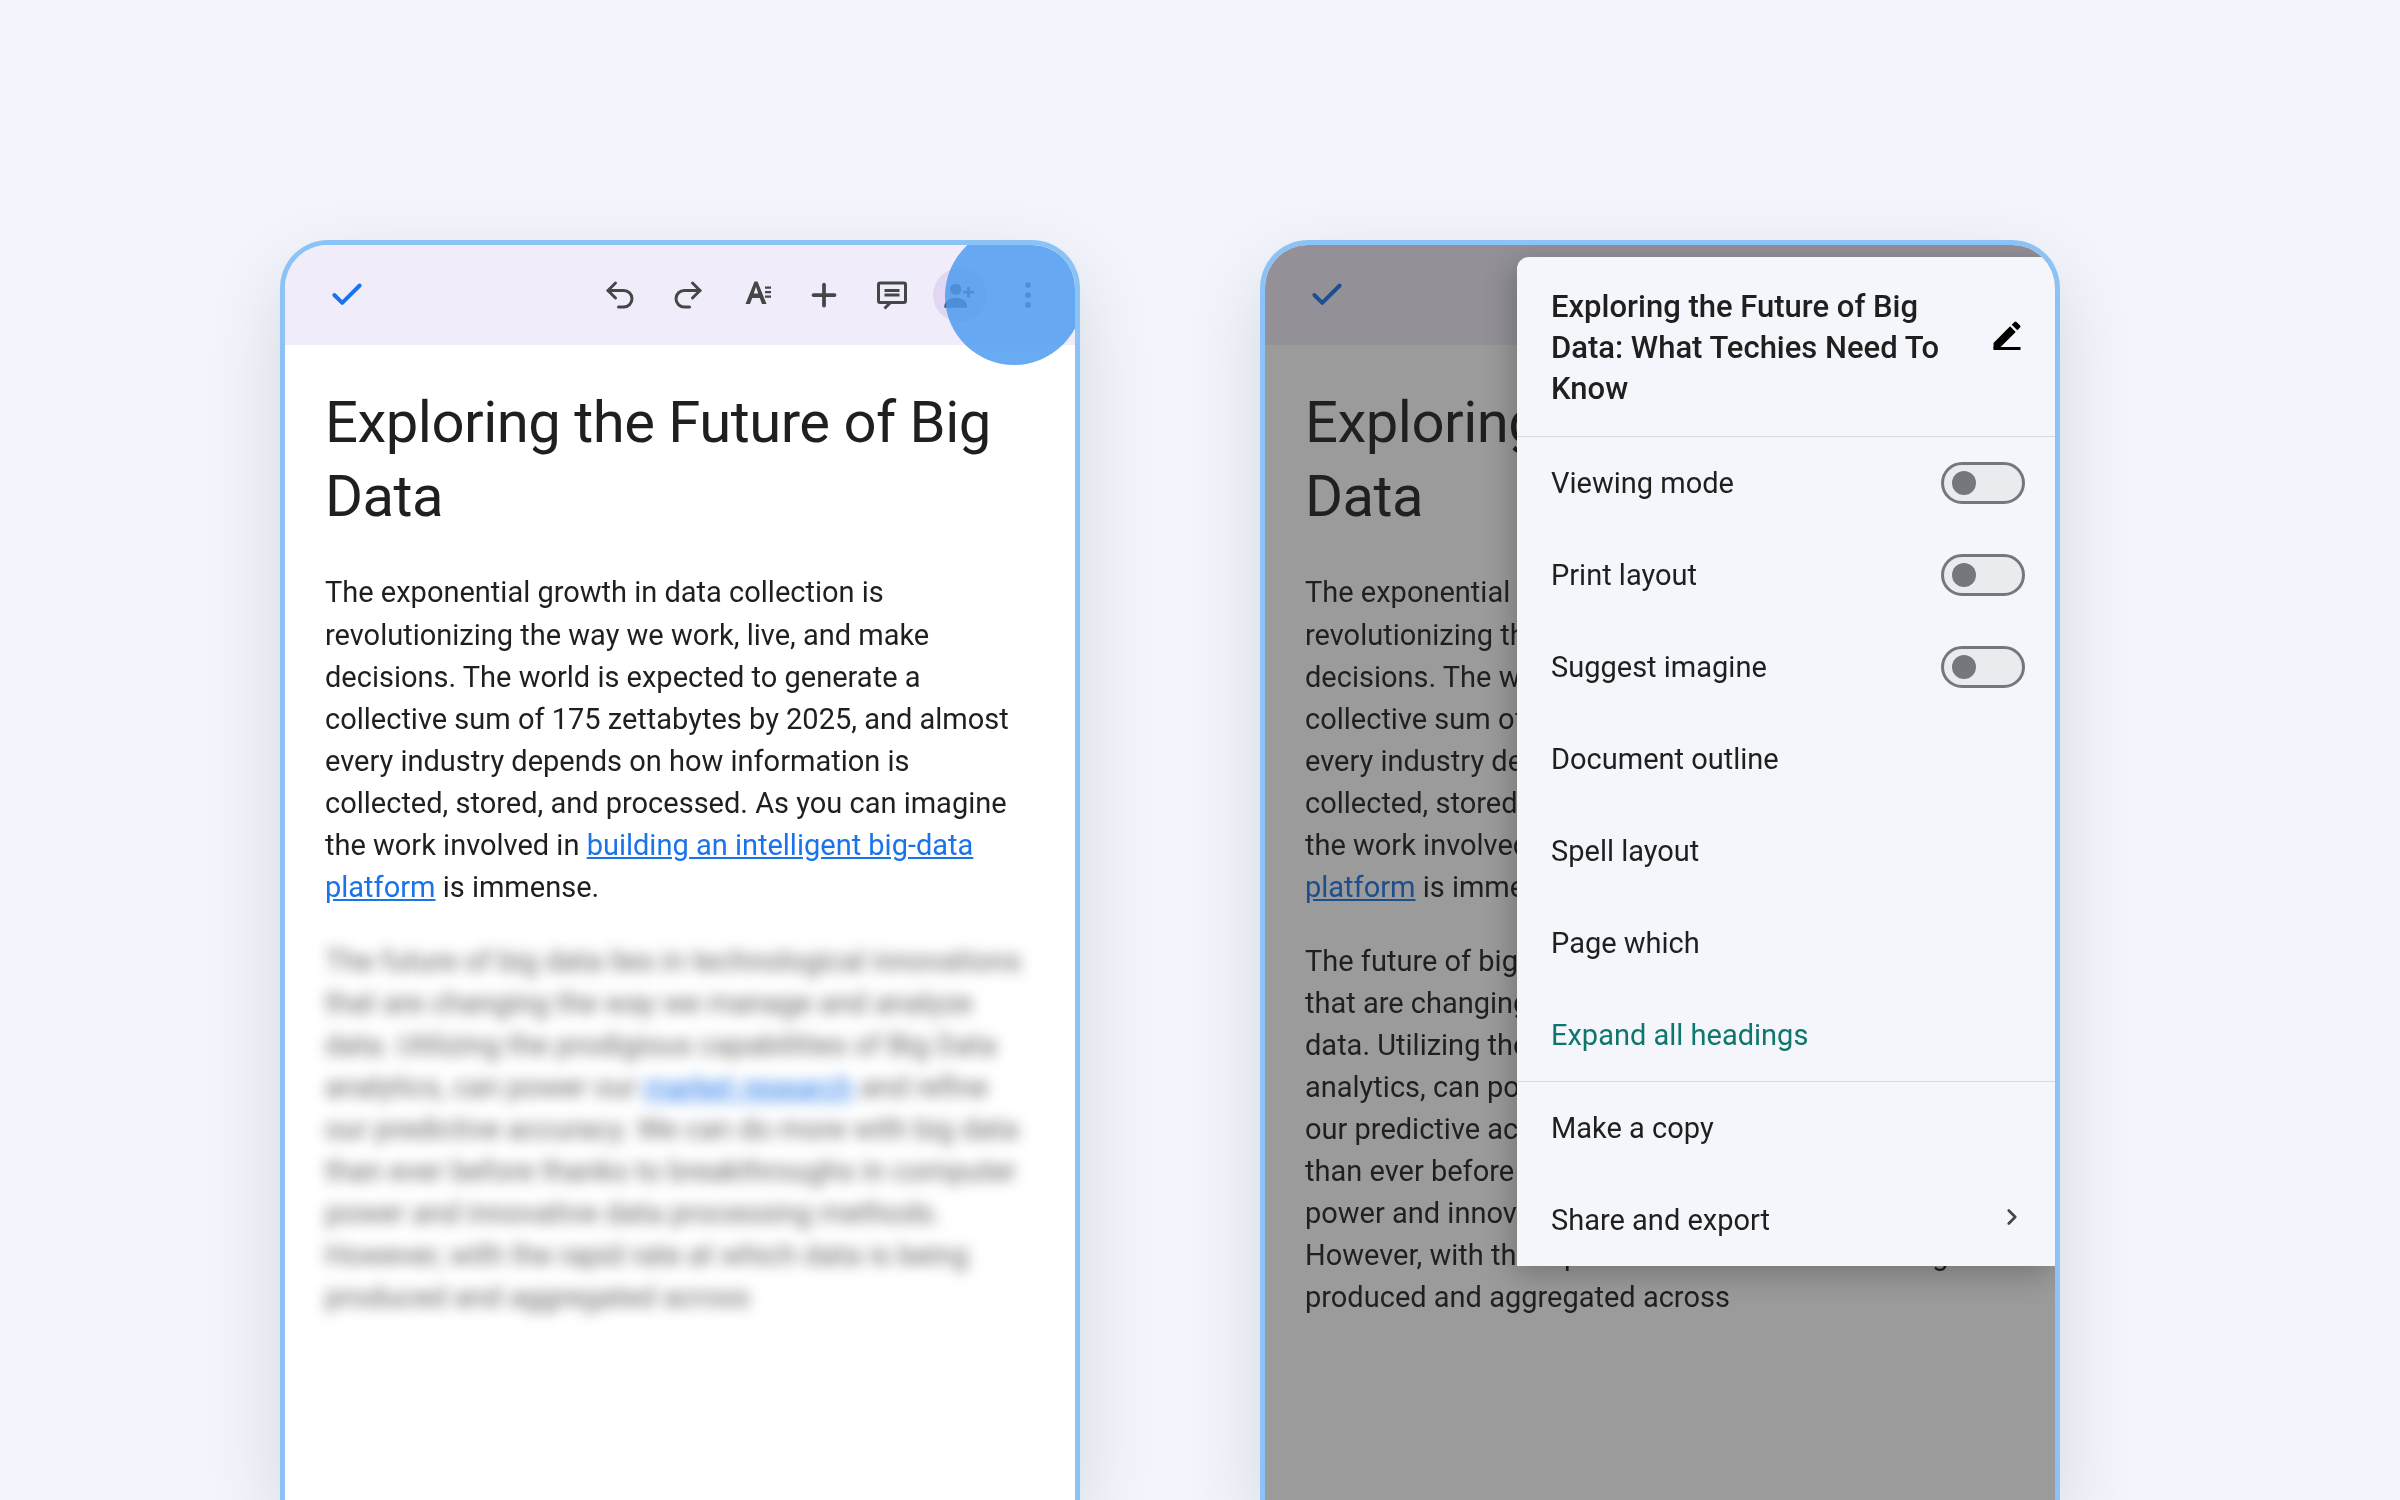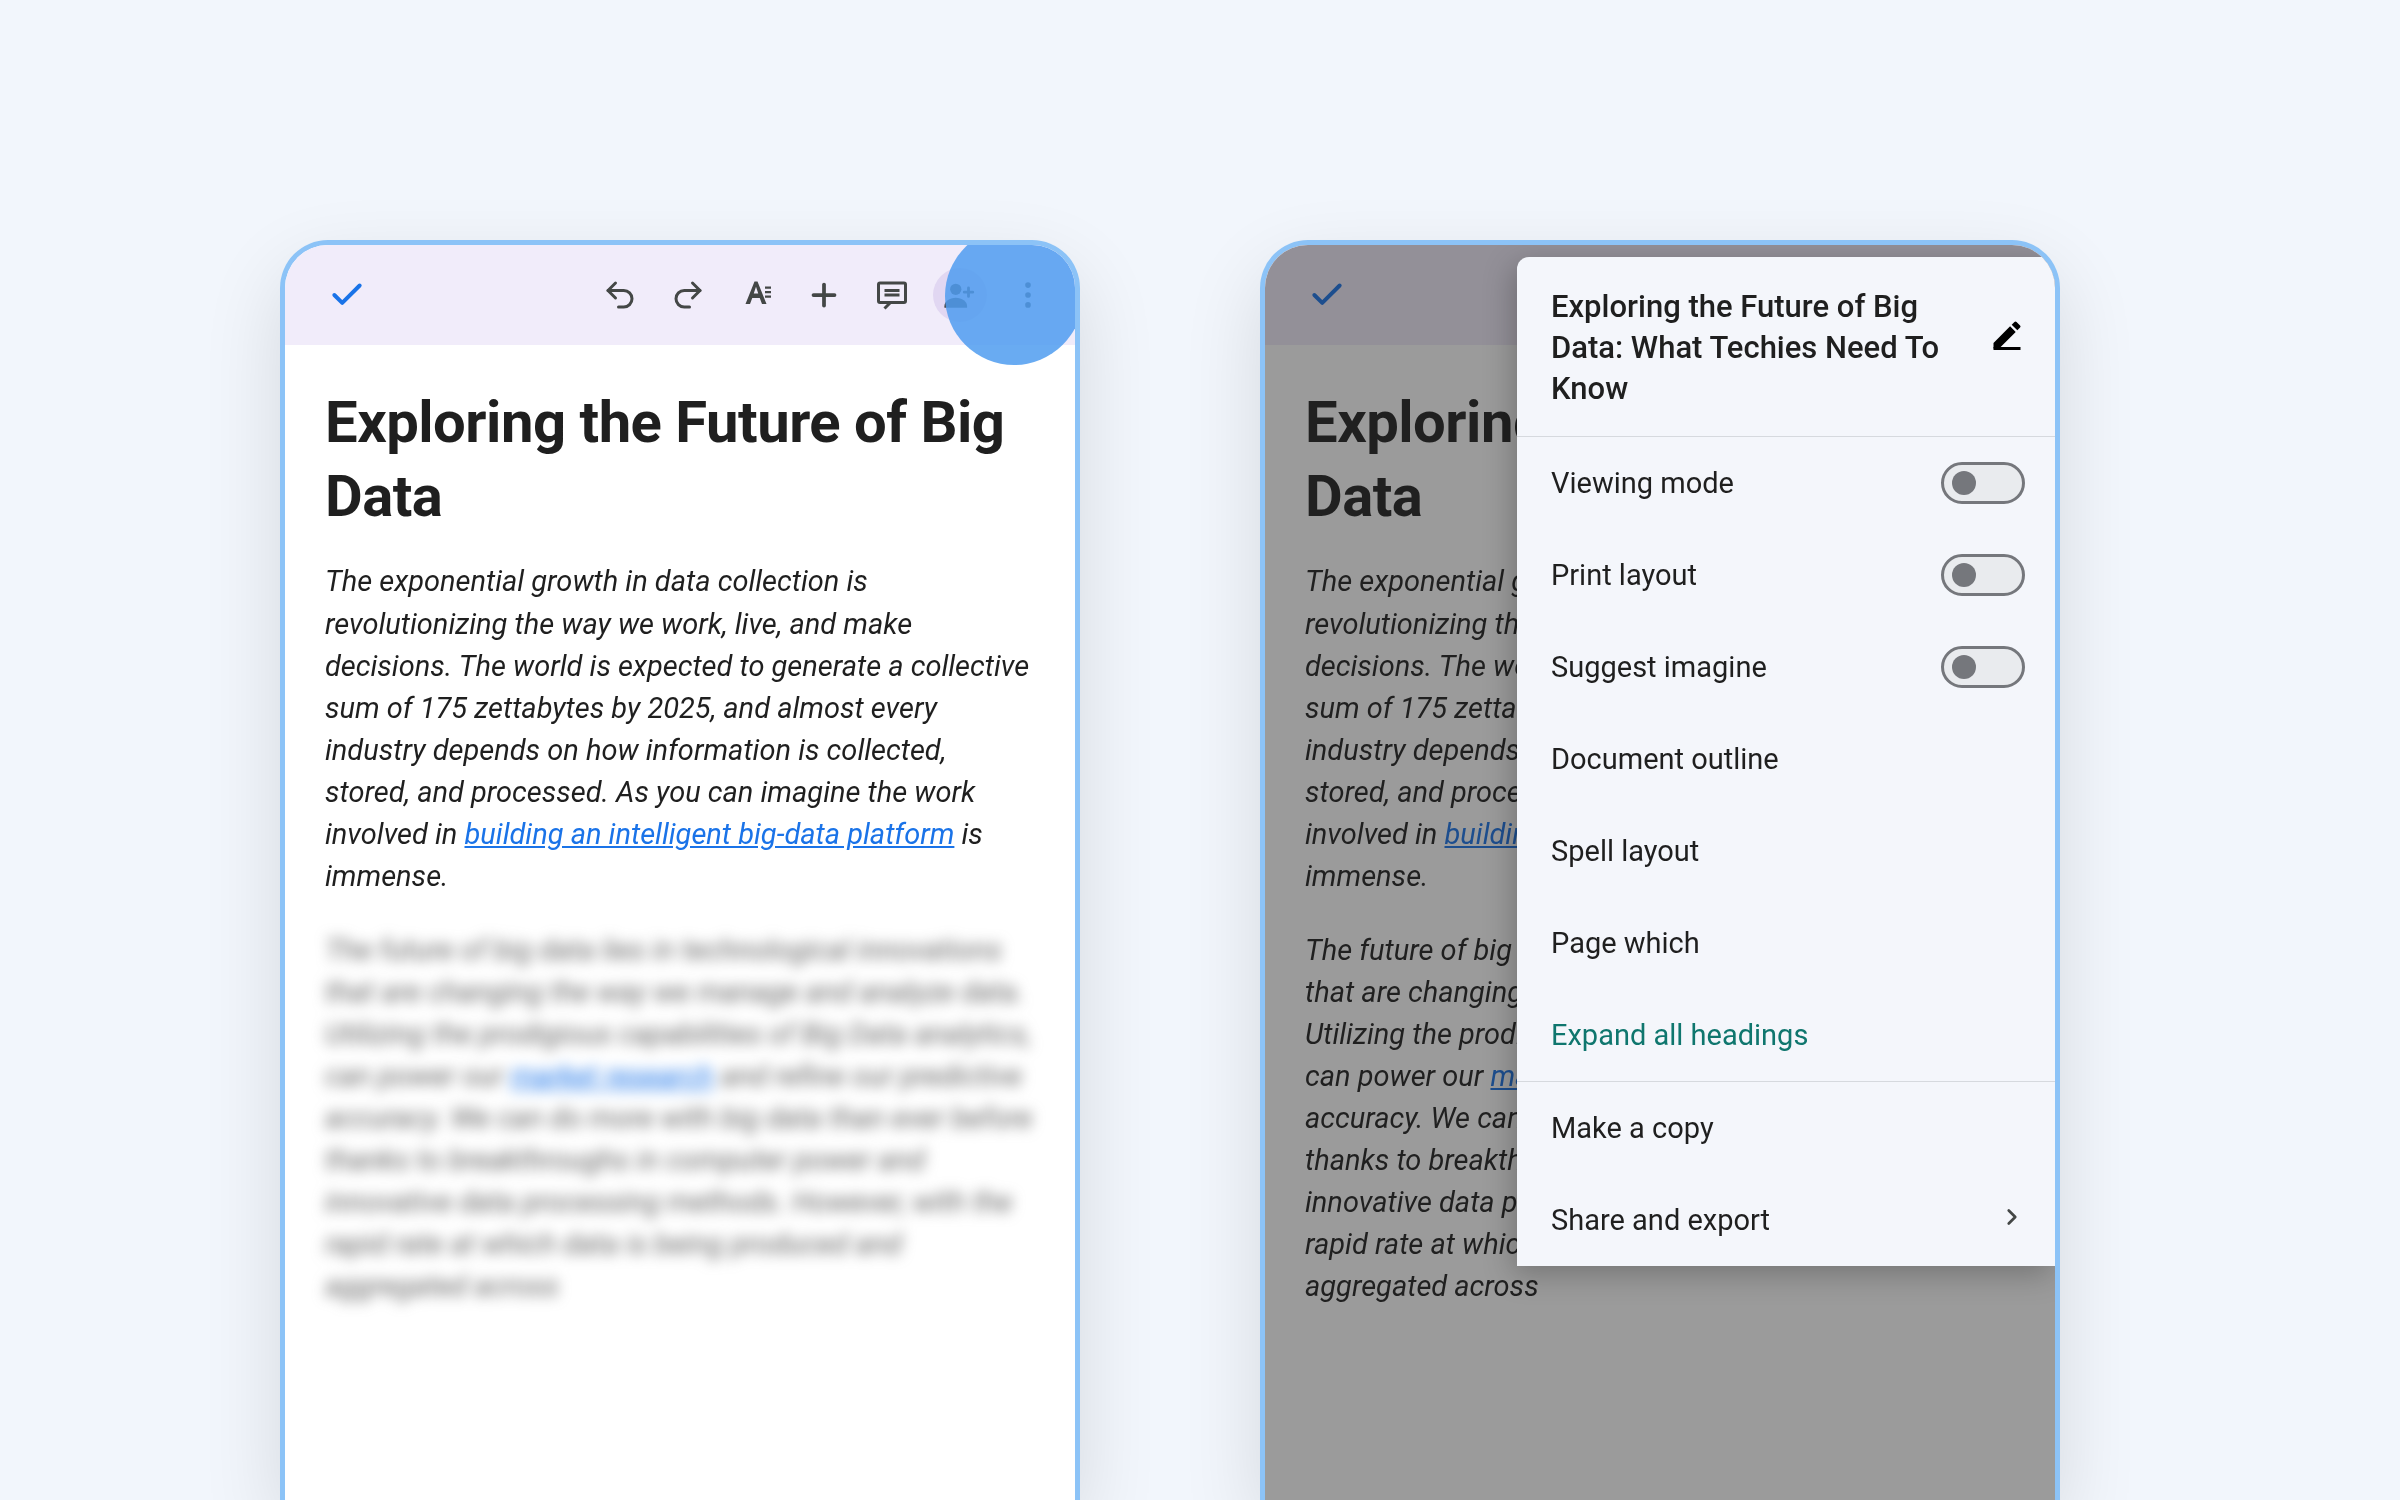--- a/index.html
+++ b/index.html
@@ -59,30 +59,29 @@
       height: 138px;
       top: -18px;
       right: -8px;
     }
     .doc-content {
       padding: 40px 40px 0 40px;
       color: #1f1f1f;
     }
     .doc-title {
       font-size: 58px;
-      font-weight: 700;
+      font-weight: 400;
       line-height: 1.28;
-      margin-bottom: 27px;
+      margin-bottom: 38px;
       letter-spacing: -0.5px;
     }
     .doc-para {
       font-size: 29px;
       line-height: 1.45;
       margin-bottom: 32px;
-      font-style: italic;
     }
     .doc-para a {
       color: #1A73E8;
       text-decoration: underline;
     }
     .blurred {
       filter: blur(7px);
       color: #666;
     }
     

